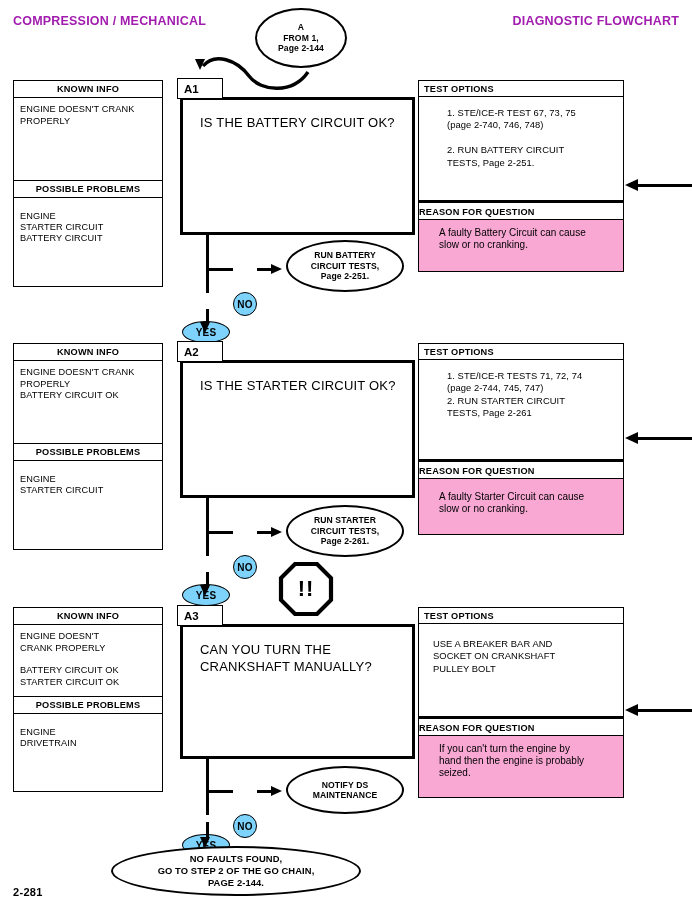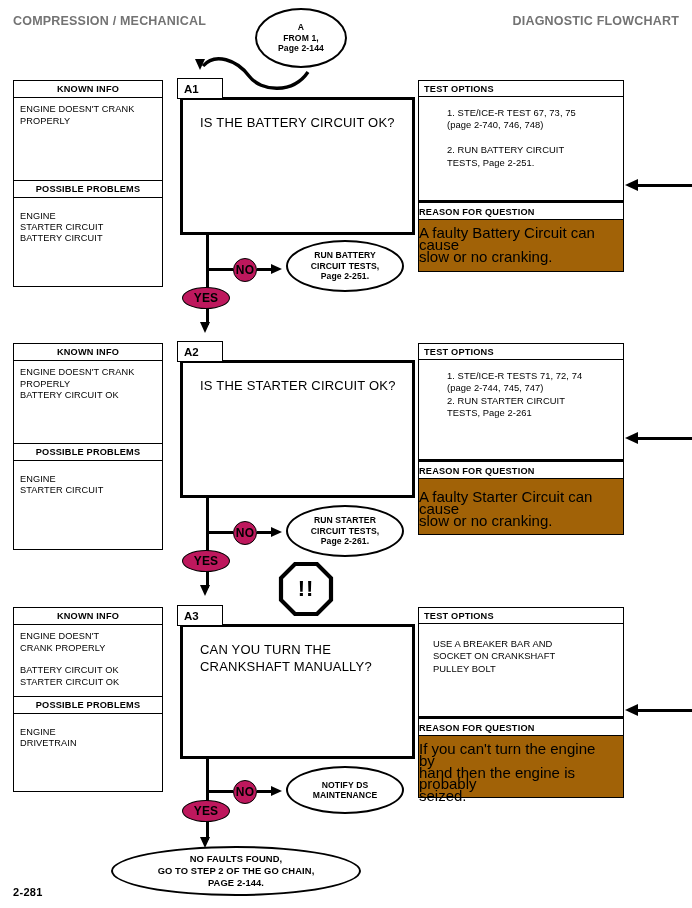--- a/index.html
+++ b/index.html
@@ -14,21 +14,21 @@
     background:#ffffff;
     overflow:hidden;
   }
   .abs{position:absolute;}
 
   
   .hdr{
     font-size:12.5px;
     font-weight:bold;
     letter-spacing:.2px;
-    color:#737373;
+    color:#a21caf;
     white-space:nowrap;
   }
 
   
   .info-panel{
     box-sizing:border-box;
     border:1.6px solid #000;
     background:#fff;
     display:flex;
     flex-direction:column;
@@ -115,24 +115,24 @@
     text-align:left;
     font-size:9.2px;
     font-weight:bold;
     letter-spacing:.2px;
     padding:4px 0 3px;
   }
   .rfq-body{
     box-sizing:border-box;
     border:1.6px solid #000;
     border-top:none;
-    background:#a16207;
-    font-size:15px;
+    background:#f9a8d4;
+    font-size:10px;
     line-height:11.8px;
-    padding:7px 8px 0 0;
+    padding:7px 8px 0 20px;
     white-space:pre-line;
   }
 
   
   .ellipse{
     box-sizing:border-box;
     border:2.6px solid #000;
     border-radius:50%;
     background:#fff;
     display:flex;
@@ -144,27 +144,28 @@
     line-height:10.5px;
     font-size:8.6px;
     letter-spacing:.1px;
   }
   .ellipse.conn{font-size:8.6px;line-height:10.6px;font-weight:bold;}
   .ellipse.final{font-size:9.4px;line-height:12px;}
   .yn{
     box-sizing:border-box;
     border:1.7px solid #000;
     border-radius:50%;
-    background:#be185d;
+    background:#7dd3fc;
     display:flex;
     align-items:center;
     justify-content:center;
-    font-size:12px;
-    font-weight:bold;
-    letter-spacing:.2px;
+    font-size:10px;
+    font-weight:bold;
+    letter-spacing:.2px;
+    margin-top:34px;
   }
 
   
   .vline{background:#000;width:2.6px;}
   .hline{background:#000;height:2.6px;}
 
   
   .arr-down{
     width:0;height:0;
     border-left:5.5px solid transparent;

